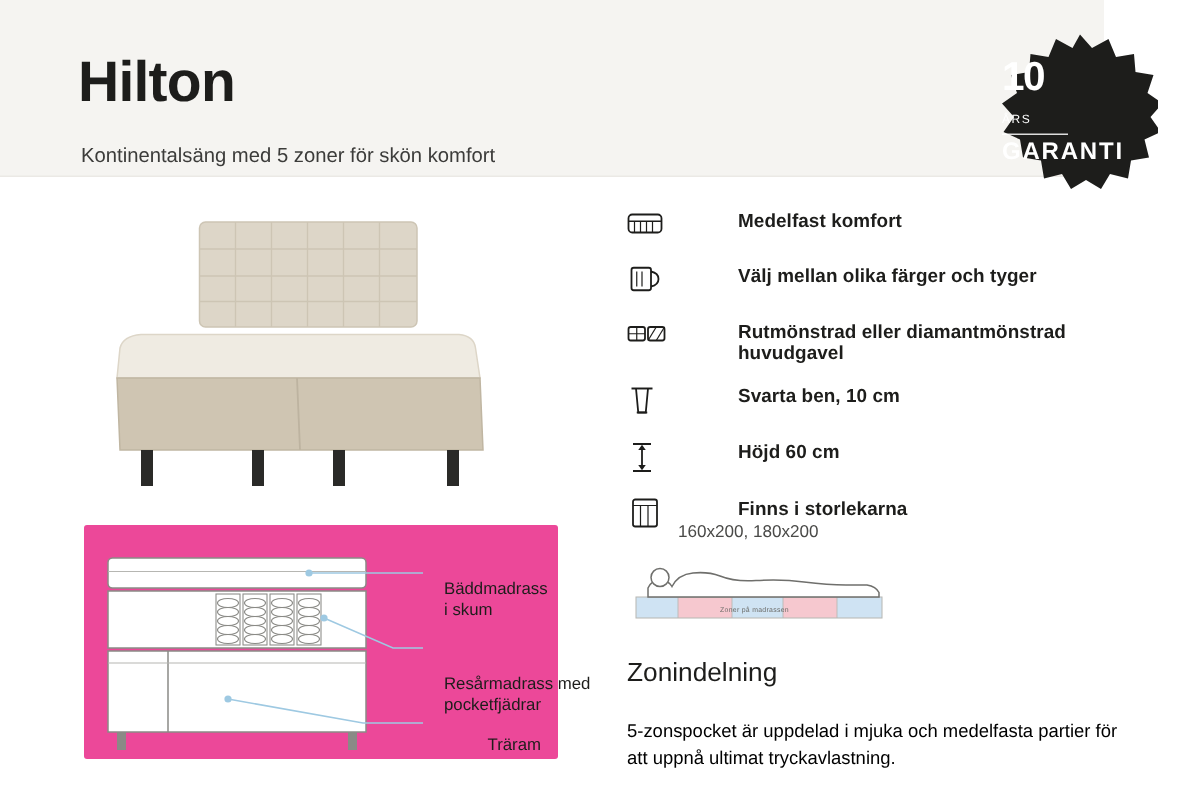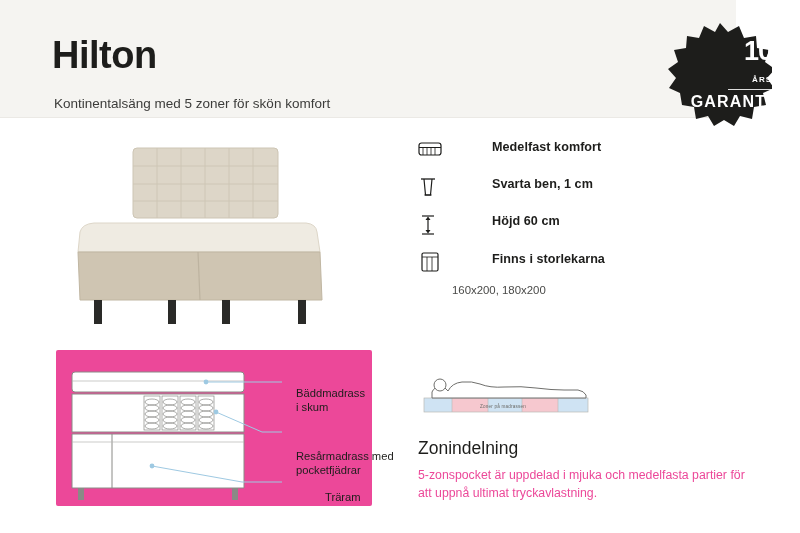--- a/index.html
+++ b/index.html
@@ -47,26 +47,26 @@
   
   .badge-wrap {
     position: absolute;
     right: 28px; top: 22px;
     width: 104px; height: 104px;
   }
   .badge-star { position: absolute; inset: 0; }
   .badge-text {
     position: absolute; inset: 0;
     display: flex; flex-direction: column;
-    align-items: flex-end; justify-content: center;
+    align-items: flex-start; justify-content: center;
     color: #ffffff;
     line-height: 1;
   }
   .badge-num { font-size: 27px; font-weight: bold; letter-spacing: -1px; }
-  .badge-ars { font-size: 8px; letter-spacing: 1px; margin-top: 11px; font-weight: bold; }
+  .badge-ars { font-size: 8px; letter-spacing: 1px; margin-top: 11px; font-weight: normal; }
   .badge-line {
     width: 44px; height: 1px; background: #ffffff; margin: 5px 0 4px 0; opacity: .85;
   }
   .badge-guarantee { font-size: 16px; font-weight: bold; letter-spacing: 1.2px; }
 
   
   .bed-photo {
     position: absolute;
     left: 70px; top: 140px;
     width: 300px; height: 195px;
@@ -96,21 +96,21 @@
   .feature-label {
     font-size: 12.6px;
     font-weight: bold;
     color: #1d1d1b;
     letter-spacing: 0.05px;
     padding-left: 40px;
   }
   .feature-sub {
     font-size: 11.4px;
     color: #4a4a48;
-    margin-top: 18px;
+    margin-top: 3px;
   }
 
   
   .cutaway {
     position: absolute;
     left: 56px; top: 350px;
     width: 316px; height: 156px;
     background: #ec4899;
     border-radius: 2px;
   }
@@ -142,22 +142,22 @@
   }
   .zone-title {
     font-size: 17.5px;
     font-weight: normal;
     margin-top: 14px;
     color: #1d1d1b;
   }
   .zone-desc {
     font-size: 12.3px;
     line-height: 1.45;
-    margin-top: 8px;
-    color: #ec4899;
+    margin-top: 20px;
+    color: #000000;
     width: 330px;
   }
   .zone-caption {
     position: absolute;
     font-size: 4.6px;
     color: #6b6b68;
     letter-spacing: .2px;
   }
 </style>
 </head>
@@ -218,32 +218,60 @@
           <line x1="9" y1="8.5" x2="9" y2="16" stroke="#1d1d1b" stroke-width=".8"></line>
           <line x1="13" y1="8.5" x2="13" y2="16" stroke="#1d1d1b" stroke-width=".8"></line>
           <line x1="17" y1="8.5" x2="17" y2="16" stroke="#1d1d1b" stroke-width=".8"></line>
         </svg>
       </div>
       <div class="feature-texts">
         <div class="feature-label">Medelfast komfort</div>
       </div>
     </div>
 
-
+    <div class="feature-row">
+      <div class="feature-icon">
+        <svg width="24" height="20" viewBox="0 0 24 20">
+          <rect x="3" y="2.5" width="13" height="15" rx="1.5" fill="none" stroke="#1d1d1b" stroke-width="1.2"></rect>
+          <path d="M16 5 q5 1 5 5 t-5 5" fill="none" stroke="#1d1d1b" stroke-width="1.2"></path>
+          <line x1="6.5" y1="5" x2="6.5" y2="15" stroke="#1d1d1b" stroke-width=".8"></line>
+          <line x1="10" y1="5" x2="10" y2="15" stroke="#1d1d1b" stroke-width=".8"></line>
+        </svg>
+      </div>
+      <div class="feature-texts">
+        <div class="feature-label">Välj mellan olika färger och tyger</div>
+      </div>
+    </div>
+
+    <div class="feature-row">
+      <div class="feature-icon">
+        <svg width="26" height="20" viewBox="0 0 26 20">
+          <rect x="1" y="5" width="11" height="9" rx="1.5" fill="none" stroke="#1d1d1b" stroke-width="1.2"></rect>
+          <rect x="14" y="5" width="11" height="9" rx="1.5" fill="none" stroke="#1d1d1b" stroke-width="1.2"></rect>
+          <line x1="1" y1="9.5" x2="12" y2="9.5" stroke="#1d1d1b" stroke-width=".8"></line>
+          <line x1="6.5" y1="5" x2="6.5" y2="14" stroke="#1d1d1b" stroke-width=".8"></line>
+          <line x1="14" y1="14" x2="19.5" y2="5" stroke="#1d1d1b" stroke-width=".8"></line>
+          <line x1="19.5" y1="14" x2="25" y2="5" stroke="#1d1d1b" stroke-width=".8"></line>
+        </svg>
+      </div>
+      <div class="feature-texts">
+        <div class="feature-label">Rutmönstrad eller diamantmönstrad huvudgavel</div>
+      </div>
+    </div>
 
     <div class="feature-row">
       <div class="feature-icon">
         <svg width="20" height="22" viewBox="0 0 20 22">
           <line x1="3" y1="3" x2="17" y2="3" stroke="#1d1d1b" stroke-width="1.3"></line>
           <path d="M6 3 L7.5 19 L12.5 19 L14 3" fill="none" stroke="#1d1d1b" stroke-width="1.2"></path>
           <line x1="6.5" y1="19" x2="13.5" y2="19" stroke="#1d1d1b" stroke-width="1.2"></line>
         </svg>
       </div>
       <div class="feature-texts">
-        <div class="feature-label">Svarta ben, 1 cm</div>
+        <div class="feature-label">Svarta ben, 10 cm</div>
       </div>
     </div>
 
     <div class="feature-row">
       <div class="feature-icon">
         <svg width="20" height="24" viewBox="0 0 20 24">
           <line x1="4" y1="3" x2="16" y2="3" stroke="#1d1d1b" stroke-width="1.2"></line>
           <line x1="4" y1="21" x2="16" y2="21" stroke="#1d1d1b" stroke-width="1.2"></line>
           <line x1="10" y1="5" x2="10" y2="19" stroke="#1d1d1b" stroke-width="1.2"></line>
           <polygon points="10,3.5 7.5,7 12.5,7" fill="#1d1d1b"></polygon>

